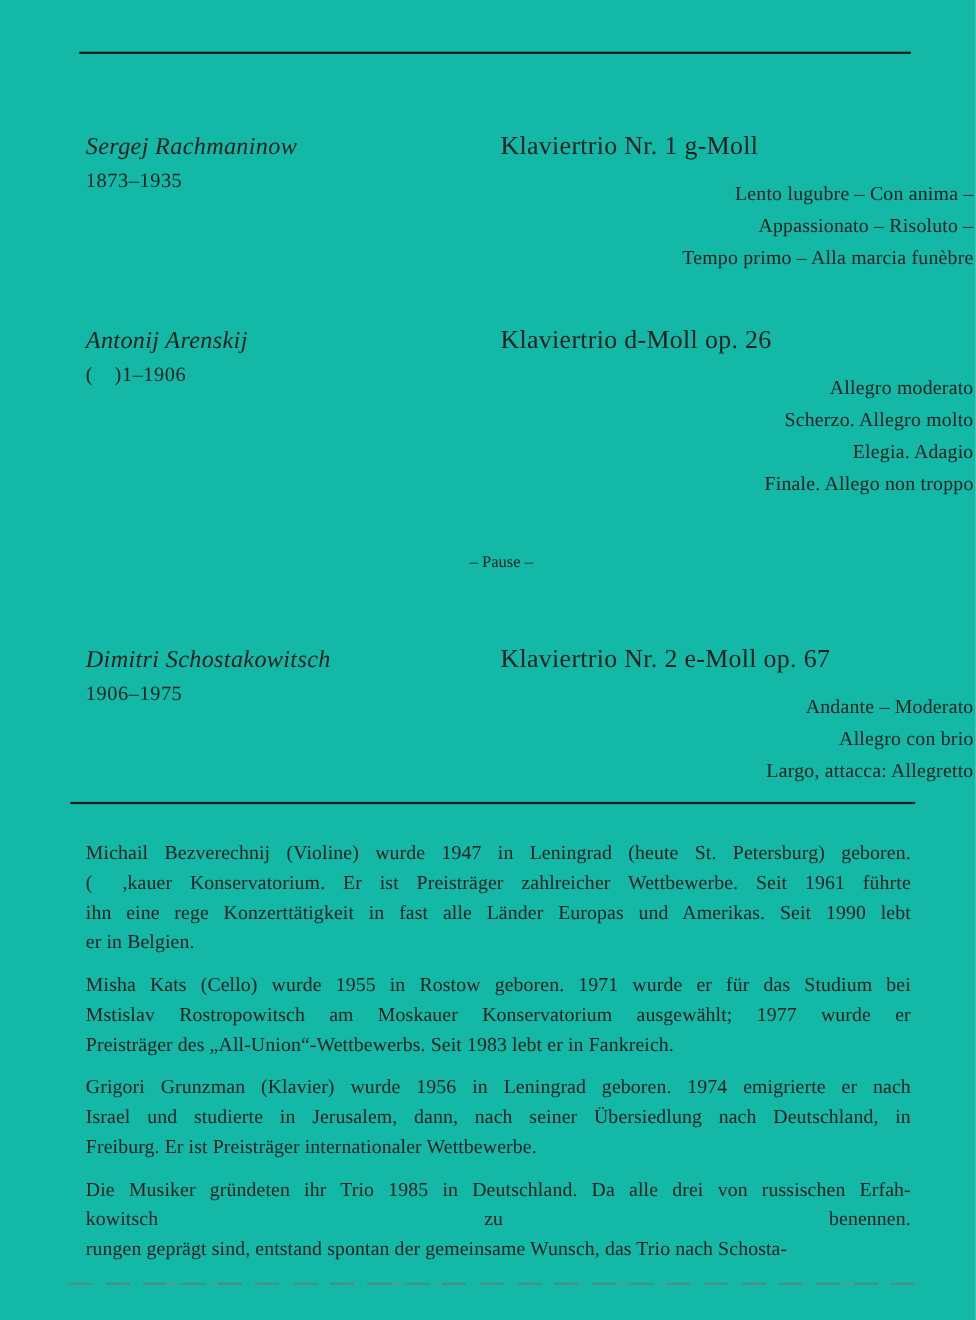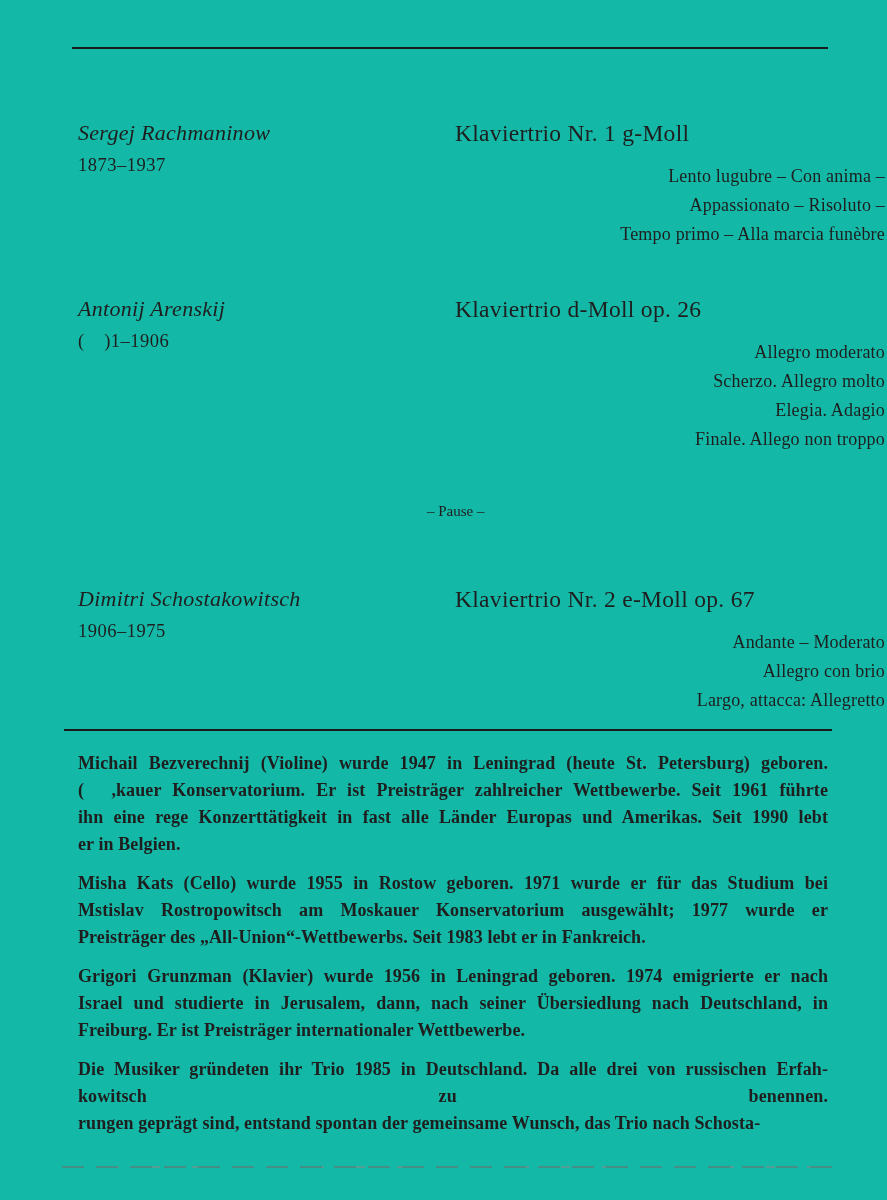--- a/index.html
+++ b/index.html
@@ -34,21 +34,21 @@
   .work {
     margin: 0; font-weight: 400;
     font-size: 23.5px; line-height: 26px; letter-spacing: 0.3px;
   }
   .movements { margin-top: 16px; }
   .movement { font-size: 18px; line-height: 29px; letter-spacing: 0.2px; text-align: right; }
 
   .pause { position: absolute; left: 427px; top: 503px; font-size: 15px; }
 
   .bio { position: absolute; left: 78px; top: 750px; width: 750px; }
-  .para { margin: 0 0 12px 0; font-weight: bold; }
+  .para { margin: 12px 0 12px 0; }
   .line {
     display: block;
     font-size: 18px; line-height: 27px;
     text-align: justify; text-align-last: justify;
     letter-spacing: 0.1px;
   }
   .para .line:last-child { text-align-last: left; }
 
   .bottom-edge {
     position: absolute; top: 1166px; left: 62px; width: 774px; height: 2px;
@@ -61,21 +61,21 @@
 </head>
 <body>
 
 <div class="page">
 
   <div class="rule rule-top"></div>
 
   <section class="prog-row row-1">
     <div class="col-left">
       <div class="composer">Sergej Rachmaninow</div>
-      <div class="dates">1873–1937</div>
+      <div class="dates">1873–1935</div>
     </div>
     <div class="col-right">
       <h2 class="work">Klaviertrio Nr. 1 g-Moll</h2>
       <div class="movements">
         <div class="movement">Lento lugubre – Con anima –</div>
         <div class="movement">Appassionato – Risoluto –</div>
         <div class="movement">Tempo primo – Alla marcia funèbre</div>
       </div>
     </div>
   </section>

